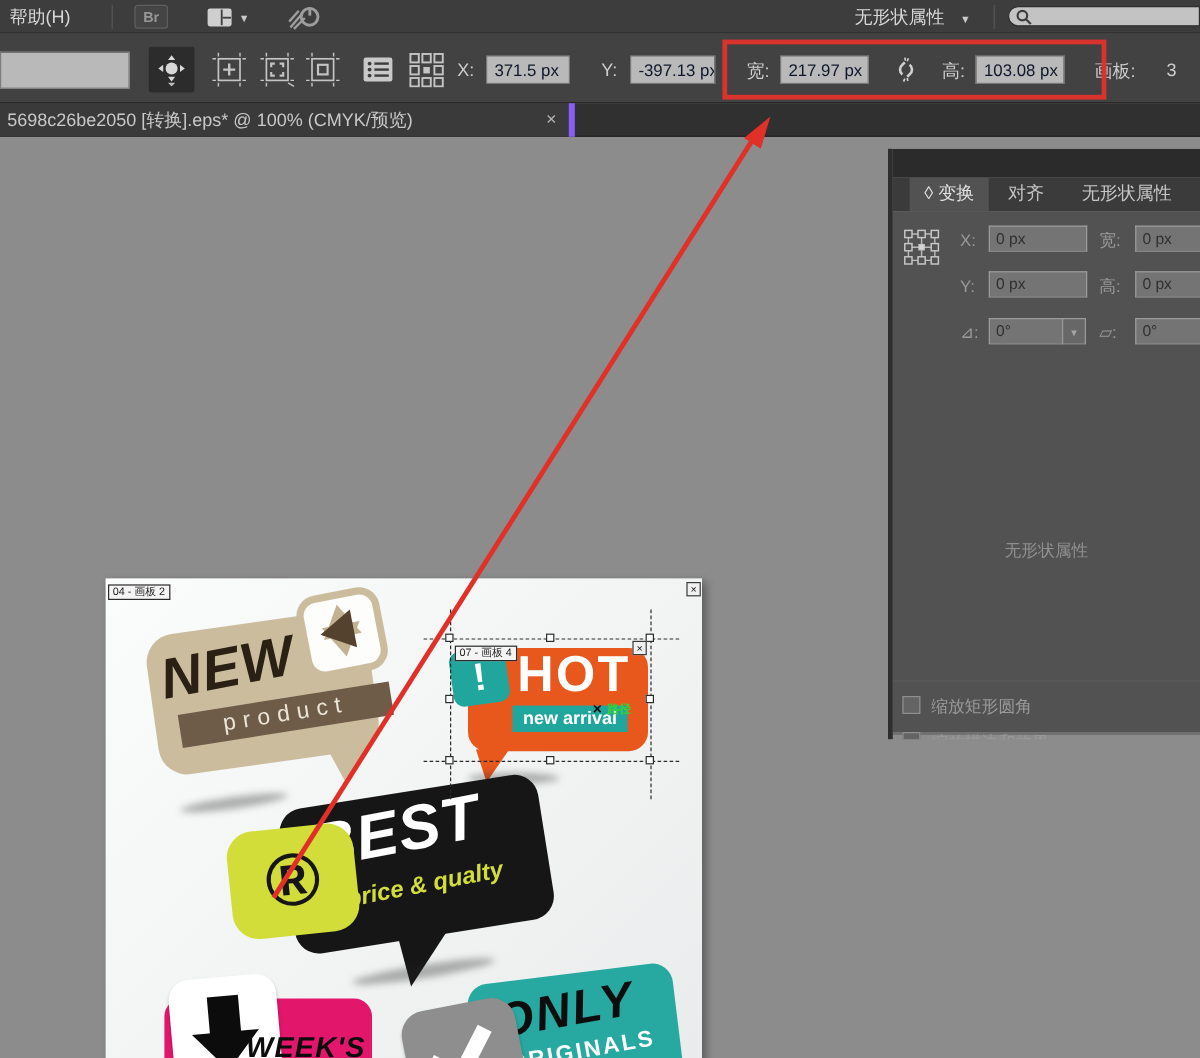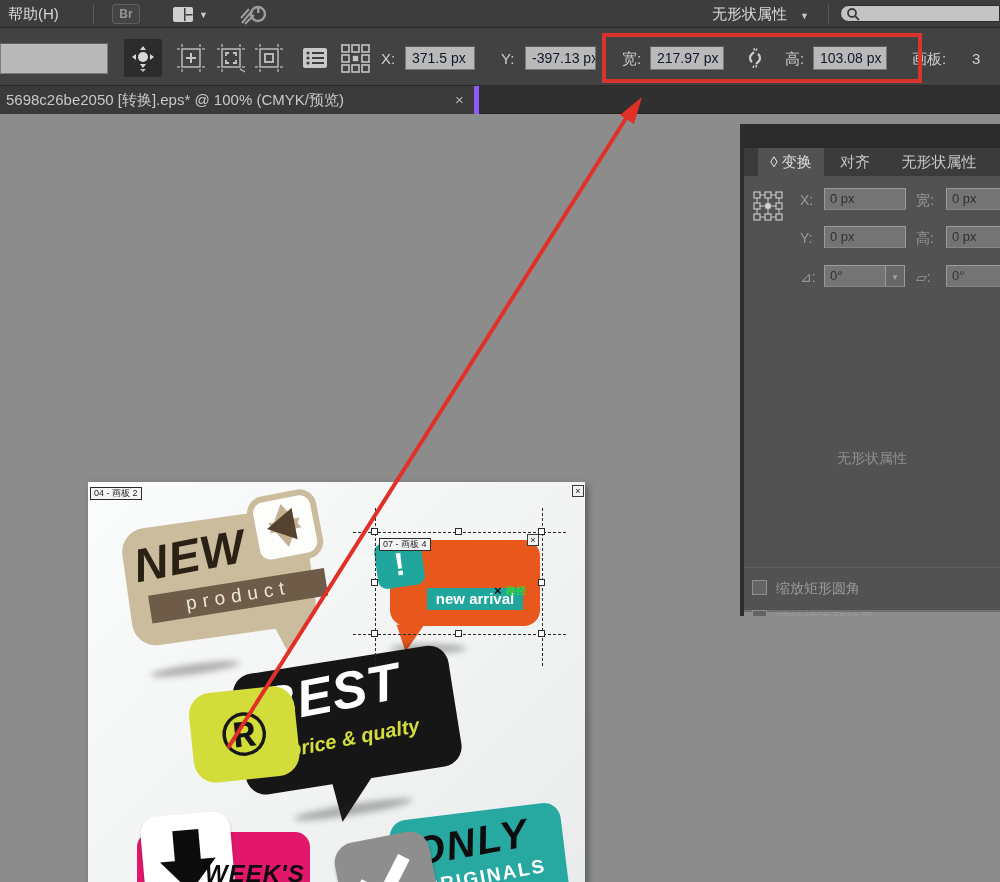--- a/index.html
+++ b/index.html
@@ -243,20 +243,21 @@
           <div style="position:absolute; left:13px; top:22px; width:0; height:0; border-left:16px solid transparent; border-right:16px solid transparent; border-top:27px solid #c3b291"></div>
           <div style="position:absolute; left:11px; top:11px; width:0; height:0; border-top:16px solid transparent; border-bottom:16px solid transparent; border-right:28px solid #54422f"></div>
         </div>
       </div>
       <div class="shadow" style="left:62px; top:182px; width:90px; height:10px; transform:rotate(-8deg)"></div>
 
       <div class="badge" style="left:288px; top:55px; width:170px; height:115px">
         <div style="position:absolute; left:14px; top:3px; width:150px; height:86px; background:#e8571c; border-radius:16px"></div>
         <div class="tail" style="left:22px; top:86px; border-top:28px solid #e8571c; border-left:6px solid transparent; border-right:24px solid transparent; transform:rotate(-6deg)"></div>
         <div style="position:absolute; left:0; top:4px; width:47px; height:46px; background:#21a69e; border-radius:9px; transform:rotate(-8deg); color:#fff; font-weight:900; font-size:32px; text-align:center; line-height:46px">!</div>
+        <div style="position:absolute; left:55px; top:4px; font-size:42px; line-height:1; font-weight:900; color:#ffffff; letter-spacing:2px">HOT</div>
         <div style="position:absolute; left:51px; top:51px; width:96px; height:22px; background:#21a69e; color:#ffffff; font-weight:bold; font-size:15px; text-align:center; line-height:22px">new arrival</div>
       </div>
       <div class="shadow" style="left:302px; top:162px; width:76px; height:9px"></div>
 
       <div class="badge" style="left:105px; top:172px; width:275px; height:170px; transform:rotate(-9deg)">
         <div style="position:absolute; left:48px; top:8px; width:218px; height:122px; background:#161616; border-radius:20px"></div>
         <div class="tail" style="left:130px; top:124px; border-top:46px solid #161616; border-left:8px solid transparent; border-right:36px solid transparent; transform:rotate(4deg)"></div>
         <div style="position:absolute; left:72px; top:14px; font-size:52px; line-height:1; font-weight:900; font-style:italic; color:#ffffff; letter-spacing:1px; transform:rotate(-2deg)">BEST</div>
         <div style="position:absolute; left:95px; top:76px; font-size:20px; font-weight:bold; font-style:italic; color:#d3dd3a; transform:rotate(-2deg)">price &amp; qualty</div>
         <div style="position:absolute; left:0; top:22px; width:106px; height:90px; background:#d3dd3a; border-radius:22px; transform:rotate(3deg); text-align:center">

